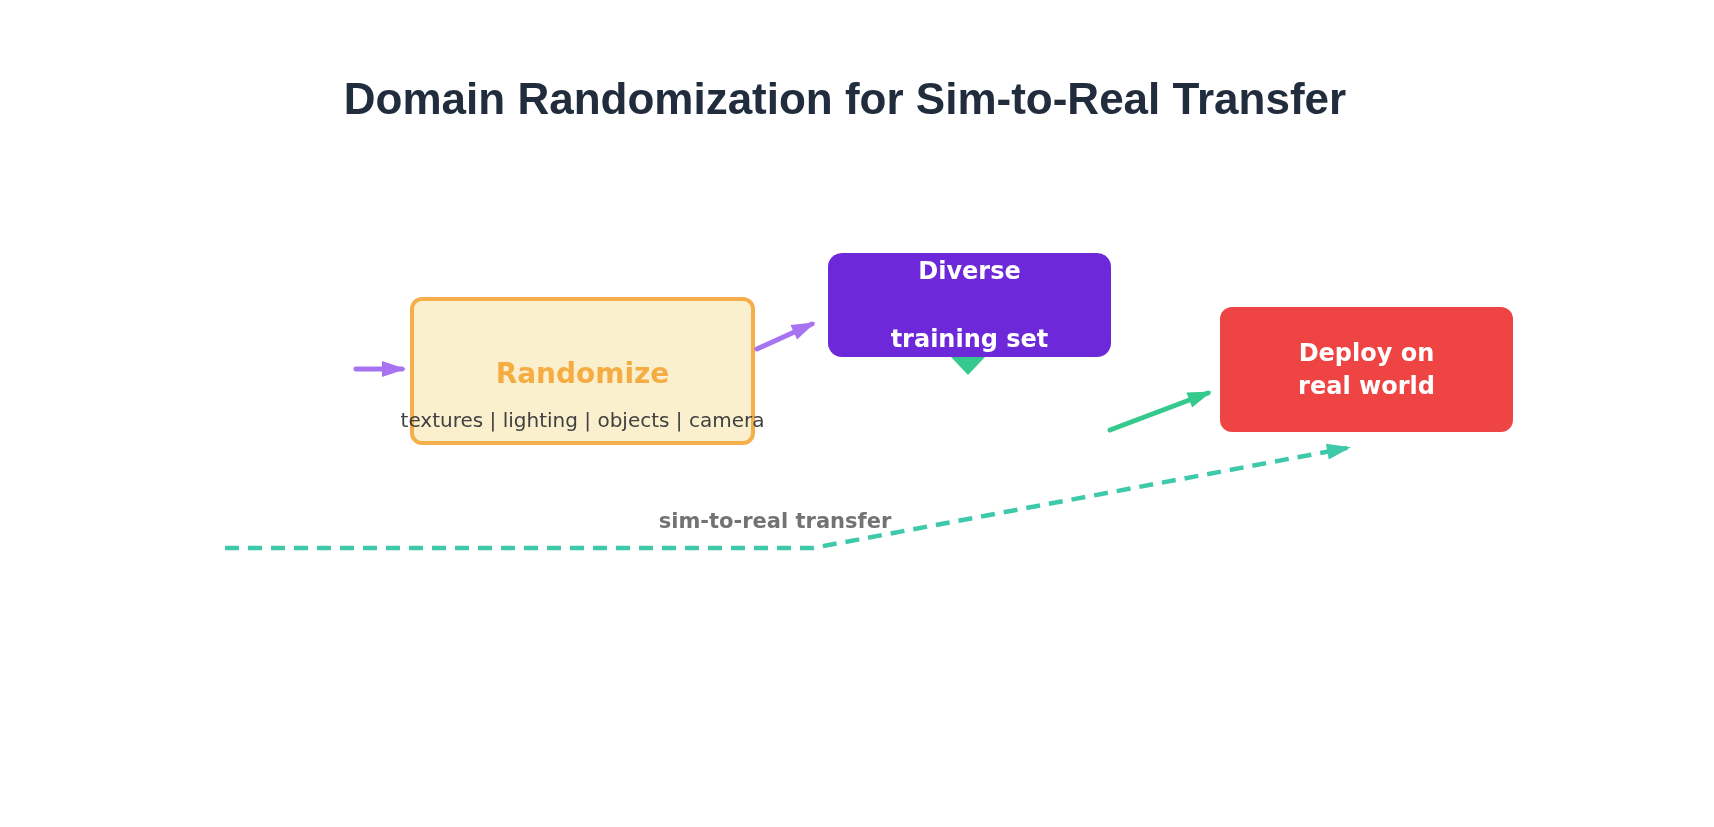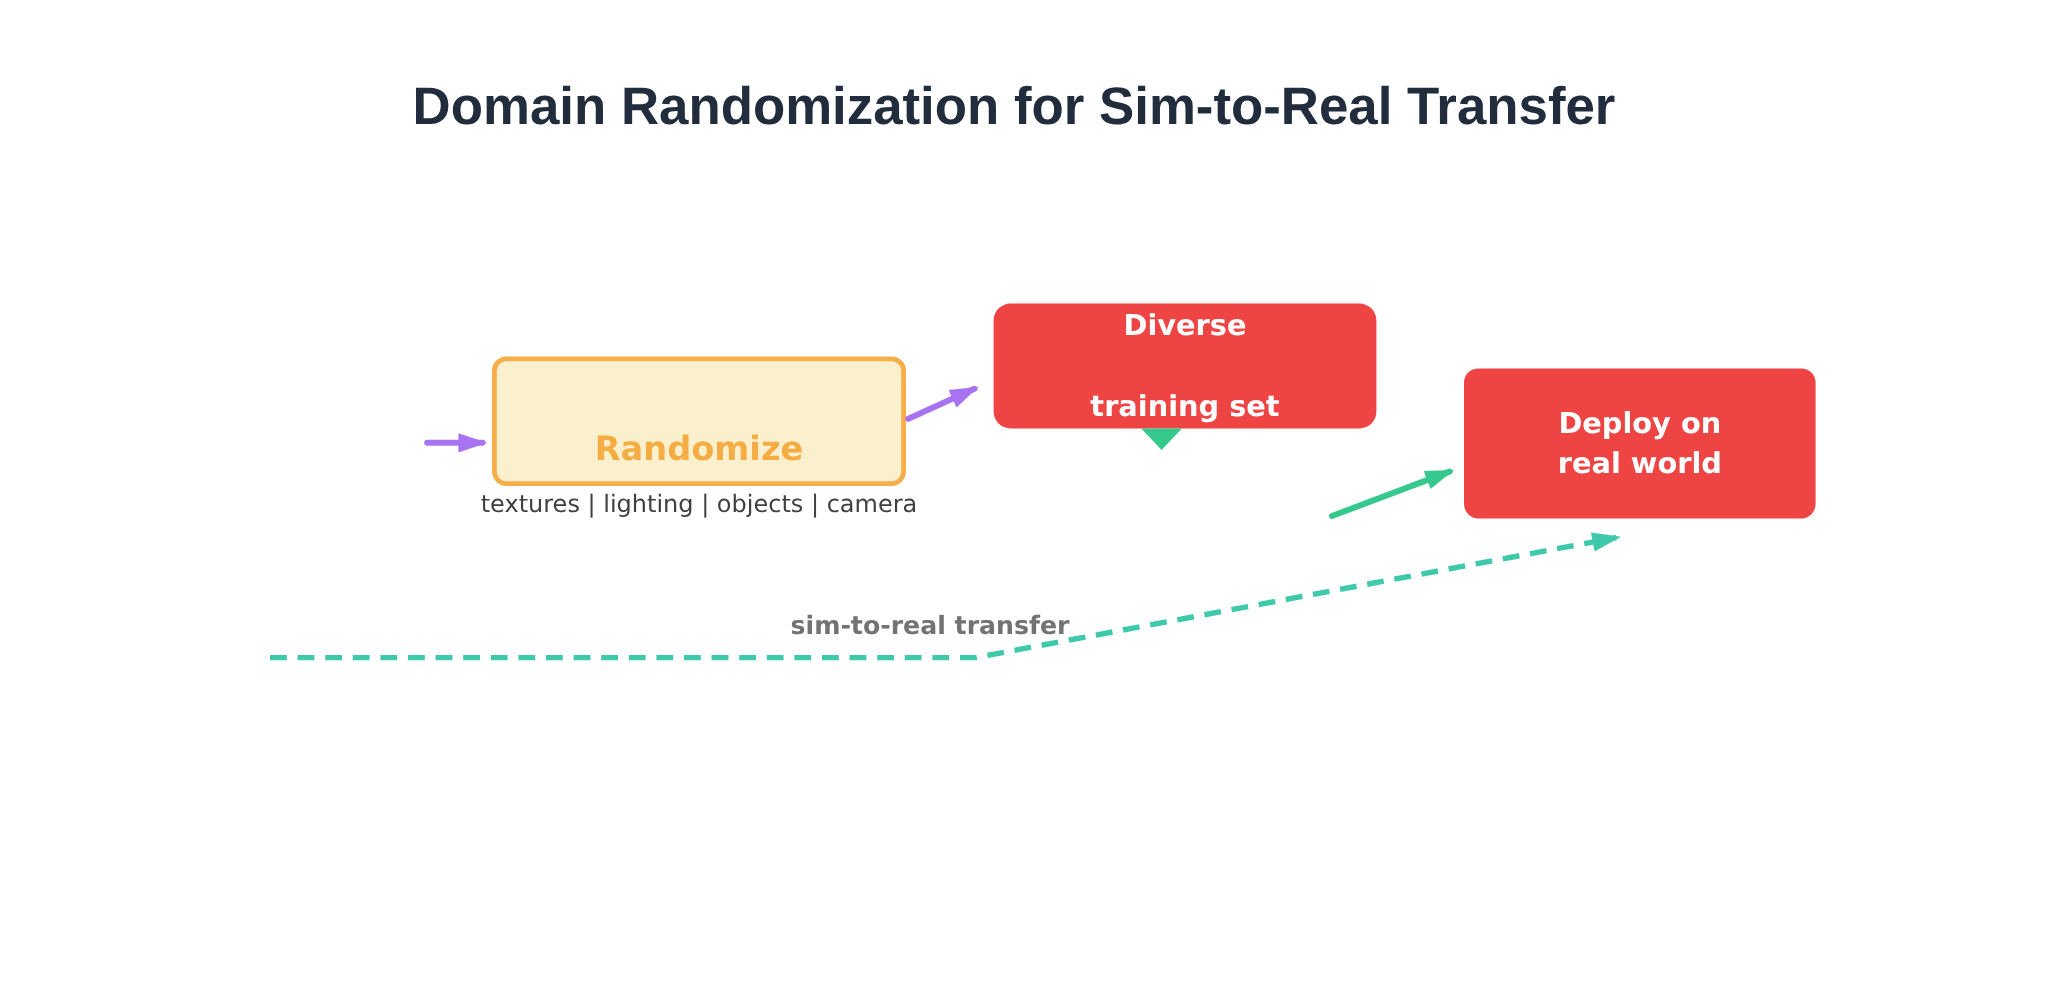--- a/index.html
+++ b/index.html
@@ -5,21 +5,21 @@
   html,body{margin:0;padding:0;background:#ffffff;}
   #canvas{
     position:relative;
     width:1714px;height:827px;
     background:#ffffff;
     font-family:"DejaVu Sans",sans-serif;
     overflow:hidden;
   }
   .diagram-title{
     position:absolute;
-    top:64px;left:845px;
+    top:74px;left:845px;
     transform:translateX(-50%);
     white-space:nowrap;
     font-family:"Liberation Sans",sans-serif;
     font-weight:bold;
     font-size:44px;
     color:#212C3D;
   }
   .node{
     position:absolute;
     display:flex;flex-direction:column;
@@ -28,21 +28,21 @@
     color:#ffffff;
     font-weight:bold;
     font-size:24px;
     line-height:1.35;
   }
   .node-blue{
     left:100px;top:307px;width:253px;height:125px;
     background:#5AA6F0;border-radius:10px;
   }
   .node-orange{
-    left:410px;top:297px;width:345px;height:108px;
+    left:410px;top:297px;width:345px;height:148px;
     background:#FBF0CD;
     border:4px solid #F5AE4A;
     border-radius:12px;
     box-sizing:border-box;
   }
   .node-orange .randomize-title{
     position:absolute;
     top:54px;left:0;right:0;
     text-align:center;
     font-weight:bold;
@@ -52,22 +52,22 @@
   .node-orange .randomize-subtitle{
     position:absolute;
     top:106px;left:50%;
     transform:translateX(-50%);
     white-space:nowrap;
     font-weight:normal;
     font-size:20px;
     color:#404040;
   }
   .node-green1{
-    left:828px;top:253px;width:319px;height:104px;
-    background:#ef4444;border-radius:14px;gap:35px;
+    left:828px;top:253px;width:283px;height:104px;
+    background:#6d28d9;border-radius:14px;gap:35px;
   }
   .node-green2{
     left:828px;top:383px;width:279px;height:100px;
     background:#36C98E;border-radius:14px;
   }
   .node-teal{
     left:1220px;top:307px;width:293px;height:125px;
     background:#ef4444;border-radius:12px;
   }
   .edge-label{

